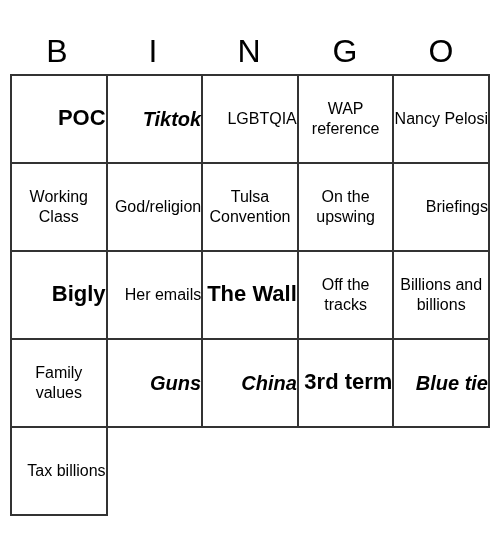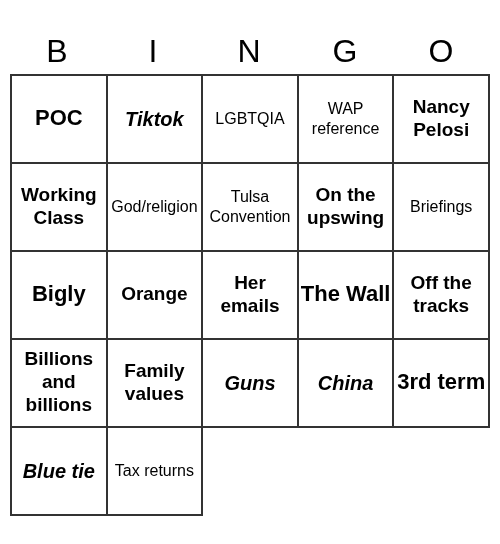--- a/index.html
+++ b/index.html
@@ -43,21 +43,21 @@
       border-left: 2px solid #333;
       border-top: 2px solid #333;
     }
 
     .bingo-cell {
       border-right: 2px solid #333;
       border-bottom: 2px solid #333;
       min-height: 88px;
       display: flex;
       align-items: center;
-      justify-content: center;
+      justify-content: flex-end;
       text-align: center;
       padding: 6px 0;
     }
 
     .bingo-cell-text {
       font-size: 14px;
       line-height: 1.2;
     }
 
     .bingo-cell-text.large {
@@ -69,22 +69,21 @@
     .bingo-cell-text.xlarge {
       font-size: 22px;
       font-weight: bold;
     }
 
     .bingo-cell-text.small {
       font-size: 16px;
     }
 
     .bingo-cell-text.medium {
-      font-size: 19px;
-      font-weight: bold;
+      font-size: 16px;
     }
   </style>
 </head>
 <body>
 
 <div class="bingo-container">
   <div class="bingo-header">
   <div class="bingo-header-cell">B</div>
       <div class="bingo-header-cell">I</div>
       <div class="bingo-header-cell">N</div>
@@ -119,23 +118,20 @@
       <div class="bingo-cell">
         <span class="bingo-cell-text medium">On the upswing</span>
       </div>
       <div class="bingo-cell">
         <span class="bingo-cell-text small">Briefings</span>
       </div>
       <div class="bingo-cell">
         <span class="bingo-cell-text xlarge">Bigly</span>
       </div>
       <div class="bingo-cell">
-        <span class="bingo-cell-text medium">Orange</span>
-      </div>
-      <div class="bingo-cell">
         <span class="bingo-cell-text medium">Her emails</span>
       </div>
       <div class="bingo-cell">
         <span class="bingo-cell-text xlarge">The Wall</span>
       </div>
       <div class="bingo-cell">
         <span class="bingo-cell-text medium">Off the tracks</span>
       </div>
       <div class="bingo-cell">
         <span class="bingo-cell-text medium">Billions and billions</span>
@@ -149,16 +145,16 @@
       <div class="bingo-cell">
         <span class="bingo-cell-text large">China</span>
       </div>
       <div class="bingo-cell">
         <span class="bingo-cell-text xlarge">3rd term</span>
       </div>
       <div class="bingo-cell">
         <span class="bingo-cell-text large">Blue tie</span>
       </div>
       <div class="bingo-cell">
-        <span class="bingo-cell-text small">Tax returns</span>
+        <span class="bingo-cell-text small">Tax billions</span>
       </div>
     </div>
 </div>
 
 </body></html>

